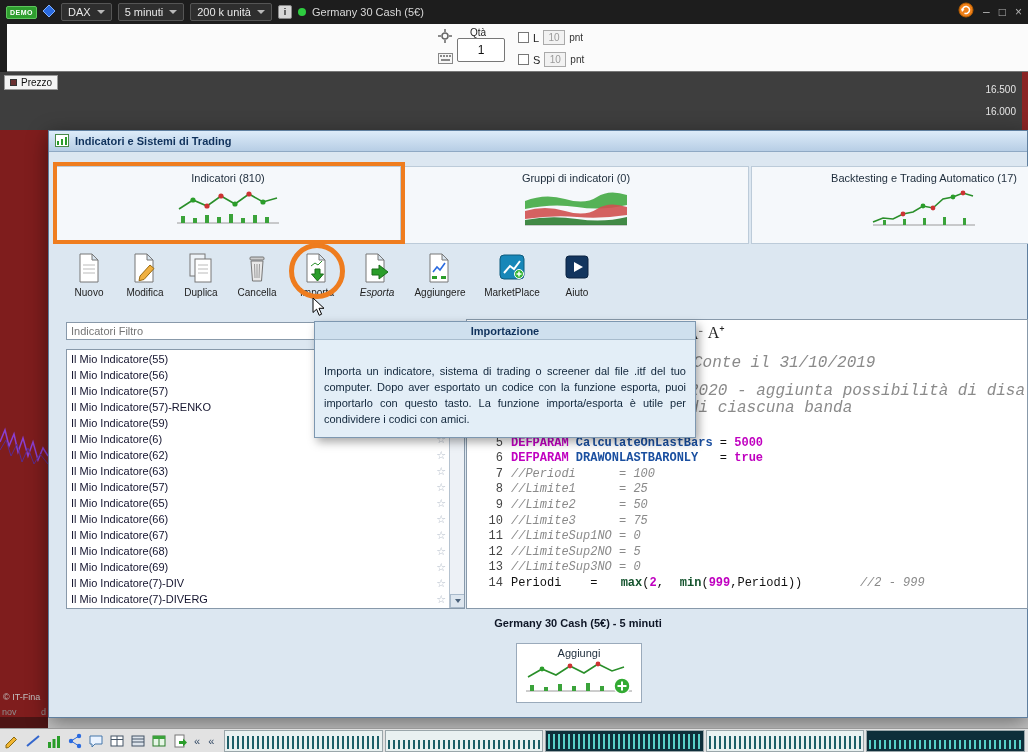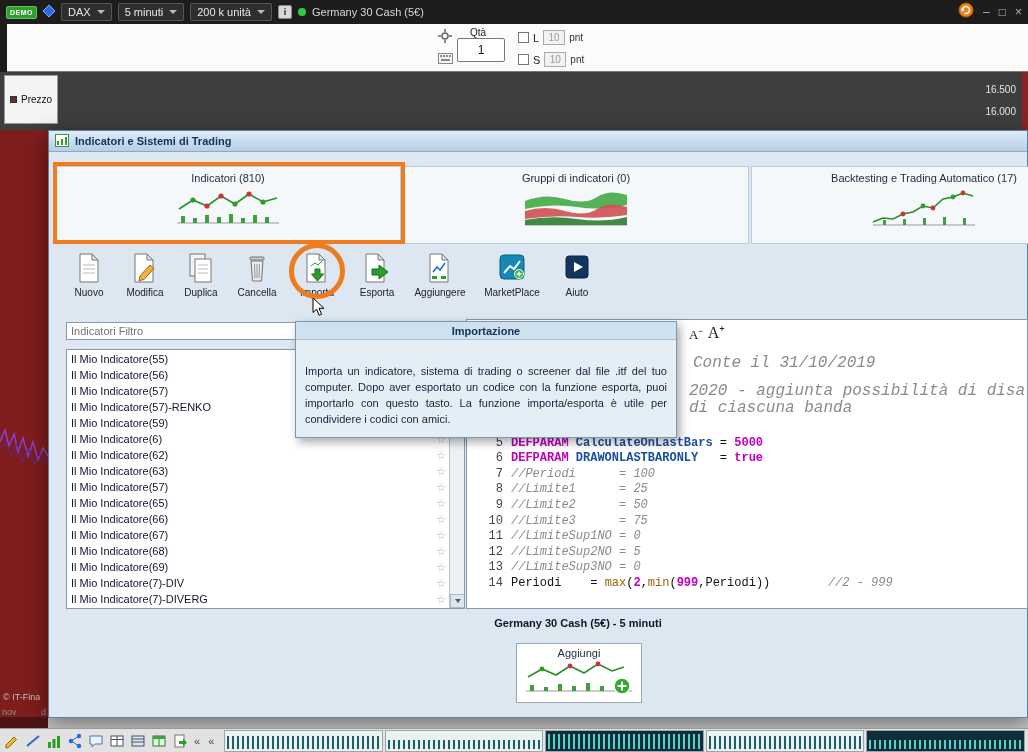--- a/index.html
+++ b/index.html
@@ -33,21 +33,21 @@
              display:flex; align-items:center; justify-content:center; }
   .ls-row { position:absolute; display:flex; align-items:center; gap:4px; font-size:11px; color:#222; }
   .cb { width:11px; height:11px; border:1px solid #777; background:#fff; }
   .pnt-box { width:22px; height:15px; border:1px solid #aaa; background:#f2f2f2; color:#9a9a9a;
              font-size:10px; display:flex; align-items:center; justify-content:center; }
   .pnt-unit { font-size:10px; color:#333; }
 
   
   .chart-strip { position:absolute; left:0; top:72px; width:1028px; height:58px; background:#3e3e3e; }
   .prezzo { position:absolute; left:4px; top:3px; background:#f4f4f4; border:1px solid #999; font-size:10px;
-            color:#111; padding:18px 5px; display:flex; align-items:center; gap:4px; }
+            color:#111; padding:1px 5px; display:flex; align-items:center; gap:4px; }
   .pane-sq { width:7px; height:7px; background:#6a3030; border:1px solid #333; }
   .tick { position:absolute; right:12px; font-size:10px; color:#e6e6e6; }
   .red-edge { position:absolute; right:0; top:0; width:6px; height:58px; background:#8a2424; }
 
   
   .bottom-gap { position:absolute; left:0; top:718px; width:1028px; height:10px; background:#c6c6c6; }
   .left-strip { position:absolute; left:0; top:130px; width:48px; height:598px; background:#7f1d1d; overflow:hidden; }
   .copyright { position:absolute; left:3px; top:562px; font-size:9px; color:#c2c2c2; white-space:nowrap; }
   .axis-row { position:absolute; left:2px; top:577px; width:44px; display:flex; justify-content:space-between;
               font-size:9px; color:#8f8f8f; }
@@ -96,25 +96,25 @@
   .fb-small { font-size:13px; } .fb-big { font-size:16px; }
   .wrapped-comment { position:absolute; font-family:"Liberation Mono",monospace; font-style:italic; font-size:16px;
                      color:#8a8a8a; white-space:pre; }
   .wc0 { left:226px; top:34px; } .wc1 { left:222px; top:62px; } .wc2 { left:222px; top:79px; }
   .code-lines { position:absolute; left:0; top:100px; right:0; }
   .code-line { display:flex; height:15.6px; font-family:"Liberation Mono",monospace; font-size:12px; white-space:pre; }
   .ln { width:44px; text-align:right; padding-right:8px; color:#444; flex:none; }
   .sty-keyword { color:#c000c0; font-weight:bold; }
   .sty-ident { color:#1a4fa0; font-weight:bold; }
   .sty-number { color:#c000c0; font-weight:bold; }
-  .sty-function { color:#a16207; font-weight:normal; }
+  .sty-function { color:#14532d; font-weight:bold;margin-left:16px; }
   .sty-comment { color:#8a8a8a; font-style:italic; }
   .sty-plain { color:#111; }
 
-  .tooltip { position:absolute; left:246px; top:190px; width:382px; z-index:40; background:#e3eef7;
+  .tooltip { position:absolute; left:265px; top:190px; width:382px; z-index:40; background:#e3eef7;
              border:1px solid #7d97b0; box-shadow:3px 4px 9px rgba(0,0,0,.35); }
   .tt-head { height:18px; background:#cfe0ee; border-bottom:1px solid #a8bccd; text-align:center;
              font-size:11px; font-weight:bold; color:#10325c; line-height:18px; }
   .tt-body { padding:24px 9px 9px; font-size:11px; line-height:1.45; color:#10253a; text-align:justify; }
 
   .dlg-footer-label { position:absolute; left:329px; top:486px; width:400px; text-align:center;
                       font-size:11px; font-weight:bold; color:#0e1626; }
   .add-box { position:absolute; left:467px; top:512px; width:126px; height:60px; background:#fff;
              border:1px solid #9aaabb; text-align:center; }
   .add-label { font-size:11px; color:#1c2b3a; margin-top:3px; }
@@ -366,21 +366,21 @@
         <span class="ic">
           <svg width="26" height="32">
               <path d="M3,2 h12 l6,6 v22 h-18 z" fill="#fff" stroke="#777"></path>
               <path d="M15,2 l6,6 h-6 z" fill="#d8e4ee" stroke="#777"></path>
               <polyline points="7,14 11,11 14,13 18,9" fill="none" stroke="#2a8f2a"></polyline>
               <path d="M11,17 v5 h-3.5 l6,7 6,-7 h-3.5 v-5 z" fill="#2a9d2a" stroke="#1a6d1a"></path>
             </svg>
         </span>
           <span>Importa</span>
       </div>
-      <div class="tool" style="width:52px;">
+      <div class="tool" style="width:52px;font-style:italic;">
         <span class="ic">
           <svg width="28" height="32">
               <path d="M3,2 h12 l6,6 v22 h-18 z" fill="#fff" stroke="#777"></path>
               <path d="M15,2 l6,6 h-6 z" fill="#d8e4ee" stroke="#777"></path>
               <path d="M9,17 h7 v-4 l9,7 -9,7 v-4 h-7 z" fill="#2a9d2a" stroke="#1a6d1a"></path>
             </svg>
         </span>
           <span>Esporta</span>
       </div>
       <div class="tool" style="width:66px;">

